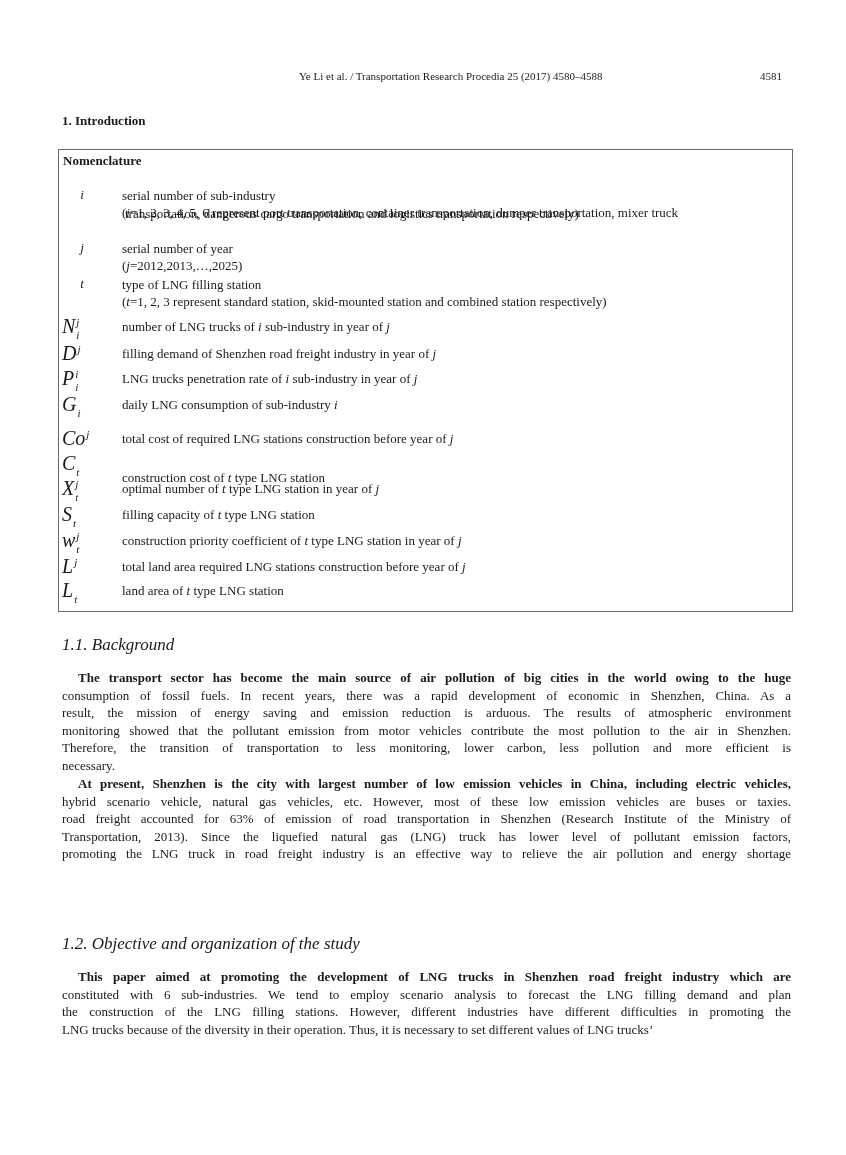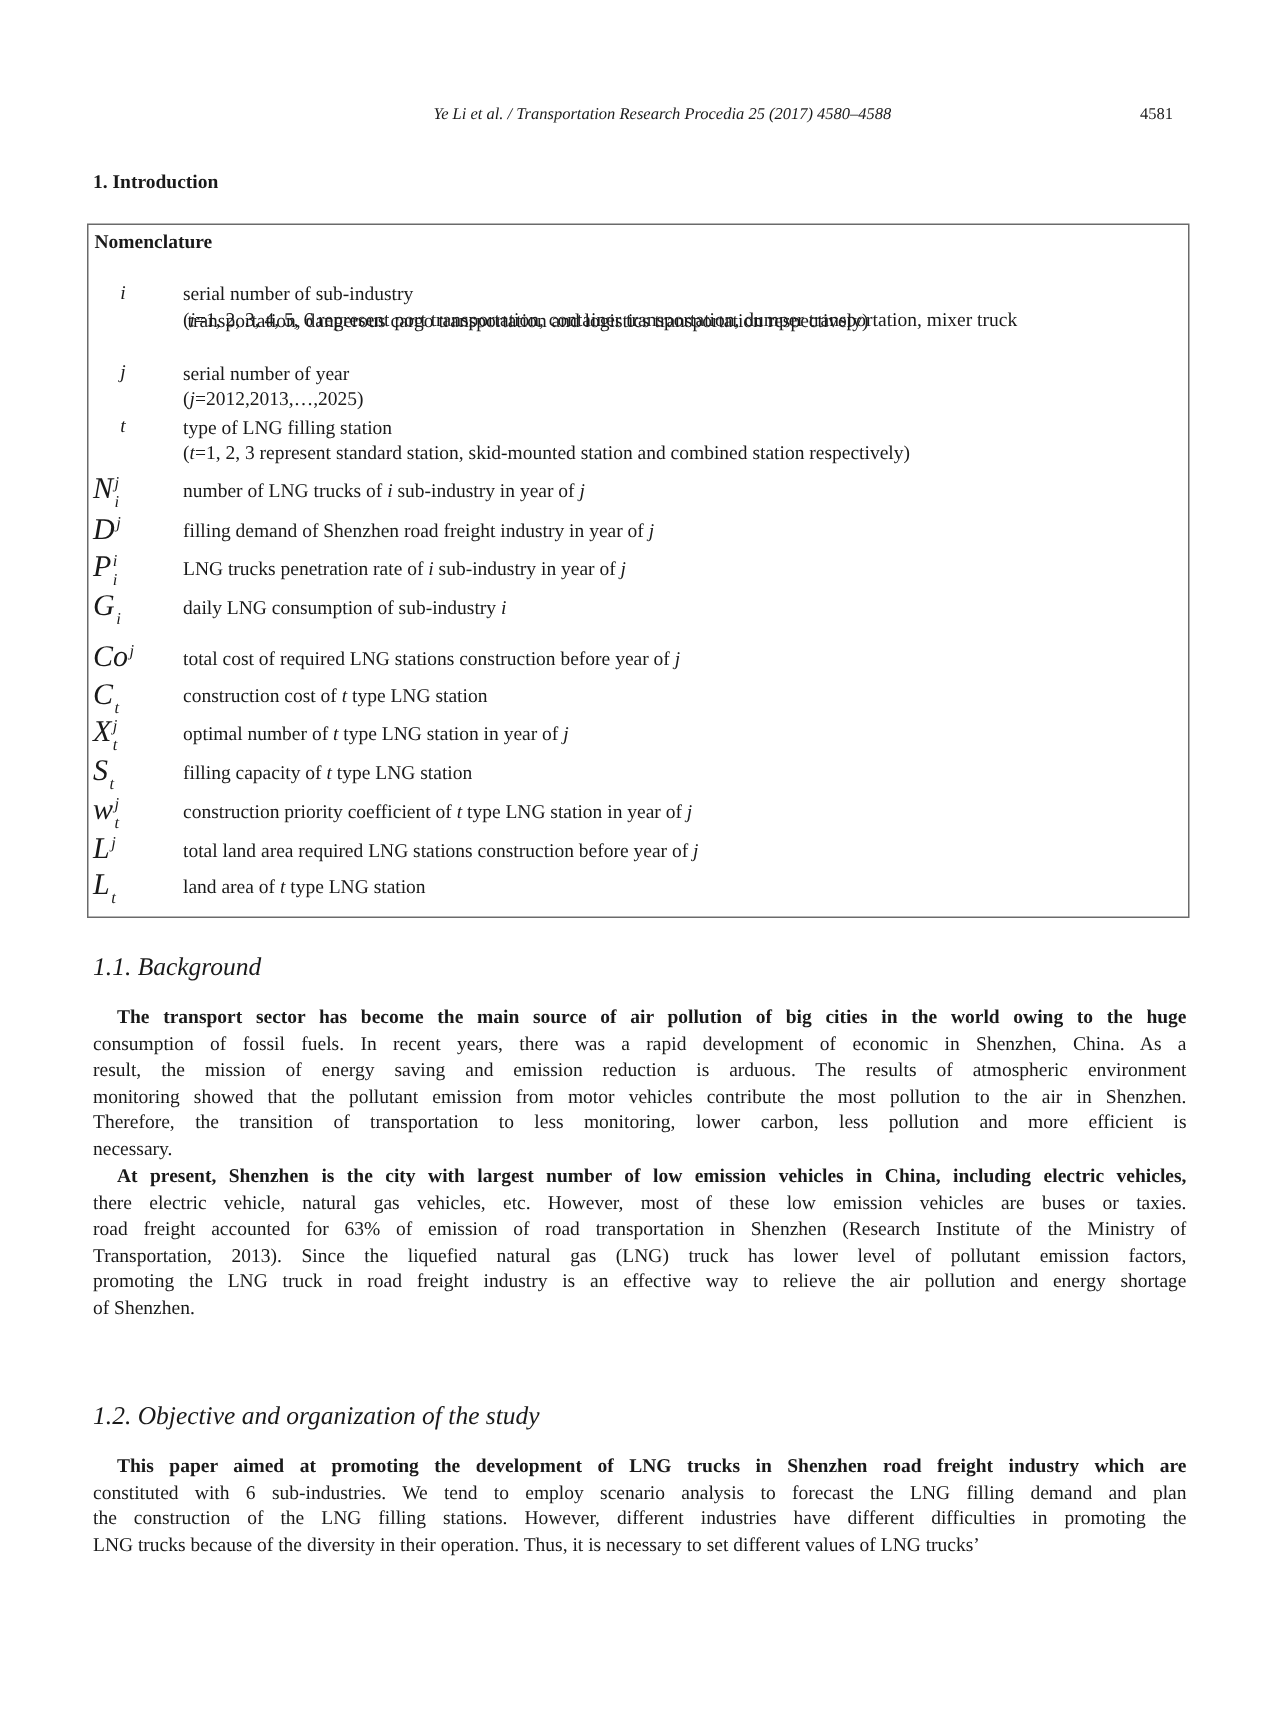--- a/index.html
+++ b/index.html
@@ -5,21 +5,21 @@
     html, body { margin: 0; padding: 0; background: #ffffff; }
     body {
       width: 846px; height: 1155px; position: relative; overflow: hidden;
       font-family: "Liberation Serif", "DejaVu Serif", serif; color: #1a1a1a;
     }
     .running-head {
       position: absolute; top: 70px; left: 0; width: 846px; height: 16px;
       font-size: 11px;
     }
     .running-head .journal {
-      position: absolute; left: 289px; top: 0; font-style: italic; white-space: nowrap;
+      position: absolute; left: 299px; top: 0; white-space: nowrap;
     }
     .running-head .pageno {
       position: absolute; left: 760px; top: 0; white-space: nowrap;
     }
     .section-title {
       position: absolute; left: 62px; top: 113px; font-size: 13px; font-weight: bold;
     }
     .nomen-box {
       position: absolute; left: 58px; top: 149px; width: 735px; height: 463px;
       border: 1px solid #6a6a6a; box-sizing: border-box;
@@ -104,21 +104,21 @@
       <div class="nomen-row" style="top: 244px;">
         <span class="sym-big"><span>G</span><span class="stack"><span class="up"></span><span class="dn">i</span></span></span>
         <span class="desc" style="top: 2px;">daily LNG consumption of sub-industry <i>i</i></span>
       </div>
       <div class="nomen-row" style="top: 278px;">
         <span class="sym-big"><span>Co</span><span class="stack"><span class="up">j</span><span class="dn"></span></span></span>
         <span class="desc" style="top: 2px;">total cost of required LNG stations construction before year of <i>j</i></span>
       </div>
       <div class="nomen-row" style="top: 303px;">
         <span class="sym-big"><span>C</span><span class="stack"><span class="up"></span><span class="dn">t</span></span></span>
-        <span class="desc" style="top: 2px;">construction cost of <i>t</i> type LNG station</span>
+        <span class="desc" style="top: 16px;">construction cost of <i>t</i> type LNG station</span>
       </div>
       <div class="nomen-row" style="top: 328px;">
         <span class="sym-big"><span>X</span><span class="stack"><span class="up">j</span><span class="dn">t</span></span></span>
         <span class="desc" style="top: 2px;">optimal number of  <i>t</i> type LNG station in year of <i>j</i></span>
       </div>
       <div class="nomen-row" style="top: 354px;">
         <span class="sym-big"><span>S</span><span class="stack"><span class="up"></span><span class="dn">t</span></span></span>
         <span class="desc" style="top: 2px;">filling capacity of <i>t</i> type LNG station</span>
       </div>
       <div class="nomen-row" style="top: 380px;">
@@ -140,25 +140,24 @@
 <div class="para" id="para-0-0" style="top:669px">
     <span class="ln indent">The transport sector has become the main source of air pollution of big cities in the world owing to the huge</span>
     <span class="ln">consumption of fossil fuels. In recent years, there was a rapid development of economic in Shenzhen, China. As a</span>
     <span class="ln">result, the mission of energy saving and emission reduction is arduous. The results of atmospheric environment</span>
     <span class="ln">monitoring showed that the pollutant emission from motor vehicles contribute the most pollution to the air in Shenzhen.</span>
     <span class="ln">Therefore, the transition of transportation to less monitoring, lower carbon, less pollution and more efficient is</span>
     <span class="ln last">necessary.</span>
   </div>
 <div class="para" id="para-0-1" style="top:775px">
     <span class="ln indent">At present, Shenzhen is the city with largest number of low emission vehicles in China, including electric vehicles,</span>
-    <span class="ln">there electric vehicle, natural gas vehicles, etc. However, most of these low emission vehicles are buses or taxies.</span>
+    <span class="ln">hybrid scenario vehicle, natural gas vehicles, etc. However, most of these low emission vehicles are buses or taxies.</span>
     <span class="ln">road freight accounted for 63% of emission of road transportation in Shenzhen (Research Institute of the Ministry of</span>
     <span class="ln">Transportation, 2013). Since the liquefied natural gas (LNG) truck has lower level of pollutant emission factors,</span>
     <span class="ln">promoting the LNG truck in road freight industry is an effective way to relieve the air pollution and energy shortage</span>
-    <span class="ln last">of Shenzhen.</span>
   </div>
 
 <div class="subsection" style="top:934px">1.2. Objective and organization of the study</div>
 <div class="para" id="para-1-0" style="top:968px">
     <span class="ln indent">This paper aimed at promoting the development of LNG trucks in Shenzhen road freight industry which are</span>
     <span class="ln">constituted with 6 sub-industries. We tend to employ scenario analysis to forecast the LNG filling demand and plan</span>
     <span class="ln">the construction of the LNG filling stations. However, different industries have different difficulties in promoting the</span>
     <span class="ln last">LNG trucks because of the diversity in their operation. Thus, it is necessary to set different values of LNG trucks’</span>
   </div>
 

